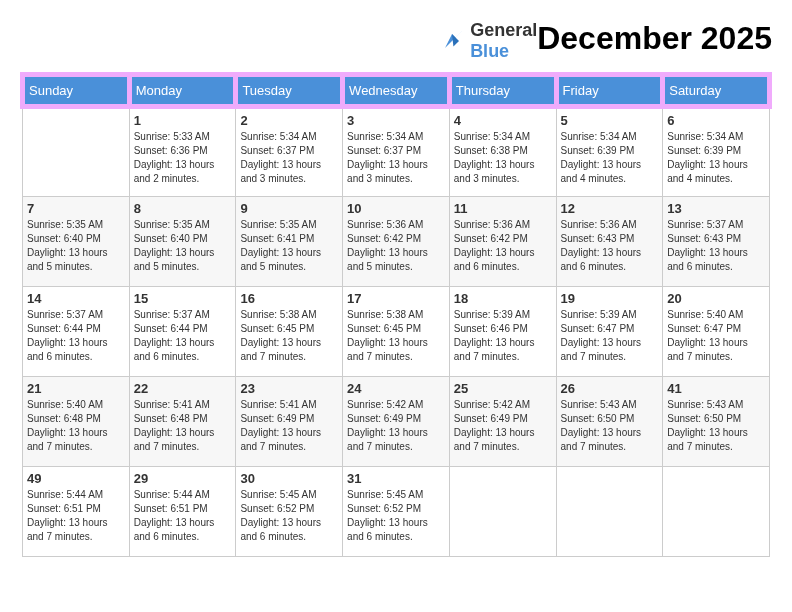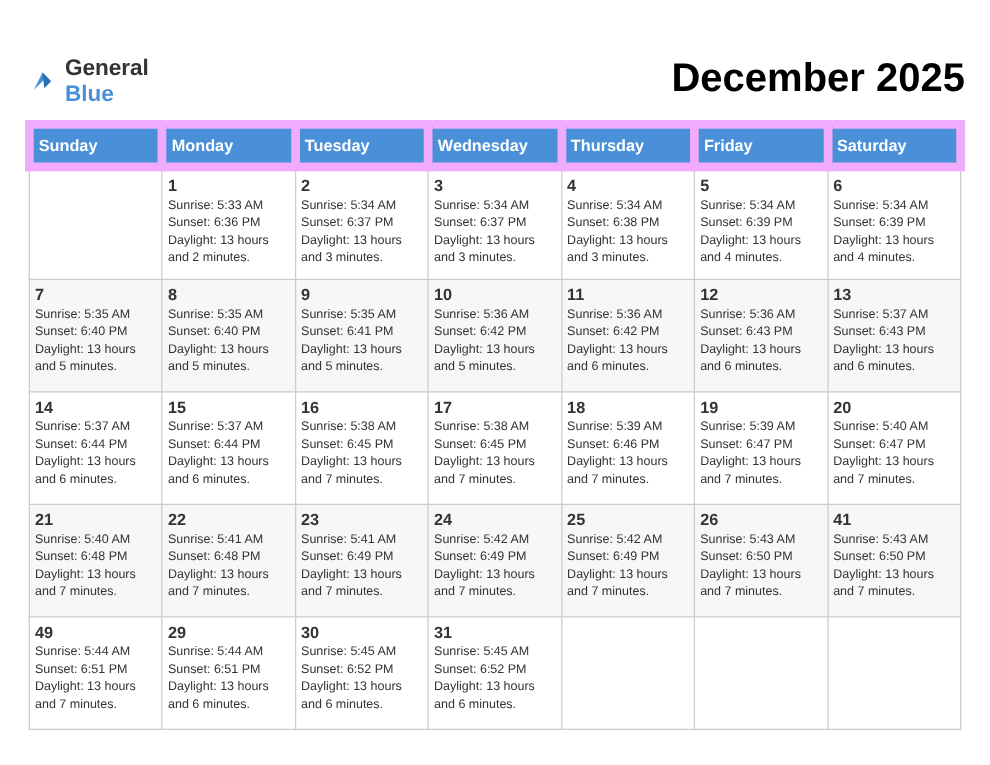--- a/index.html
+++ b/index.html
@@ -5,24 +5,23 @@
     * { box-sizing: border-box; margin: 0; padding: 0; }
     body {
       font-family: Arial, sans-serif;
       background: #fff;
       width: 792px;
       min-height: 612px;
       padding: 20px;
     }
     .header-area {
       display: flex;
-      justify-content: space-between;
+      justify-content: flex-end;
       align-items: flex-start;
       margin-bottom: 10px;
-      margin-top: 24px;
     }
     .logo {
       display: flex;
       align-items: center;
       gap: 4px;
     }
     .logo-bird {
       width: 28px;
       height: 28px;
     }
@@ -44,22 +43,22 @@
       font-size: 11px;
     }
     thead tr {
       background-color: #4a90d9;
       color: white;
     }
     thead th {
       padding: 6px 4px;
       text-align: left;
       font-size: 13px;
-      font-weight: bold;
-      border: 7px solid #f0abfc;
+      font-weight: normal;
+      border: 5px solid #f0abfc;
     }
     tbody td {
       border: 1px solid #ccc;
       vertical-align: top;
       padding: 4px;
       width: calc(100% / 7);
       min-height: 80px;
       height: 90px;
     }
     .day-number {

